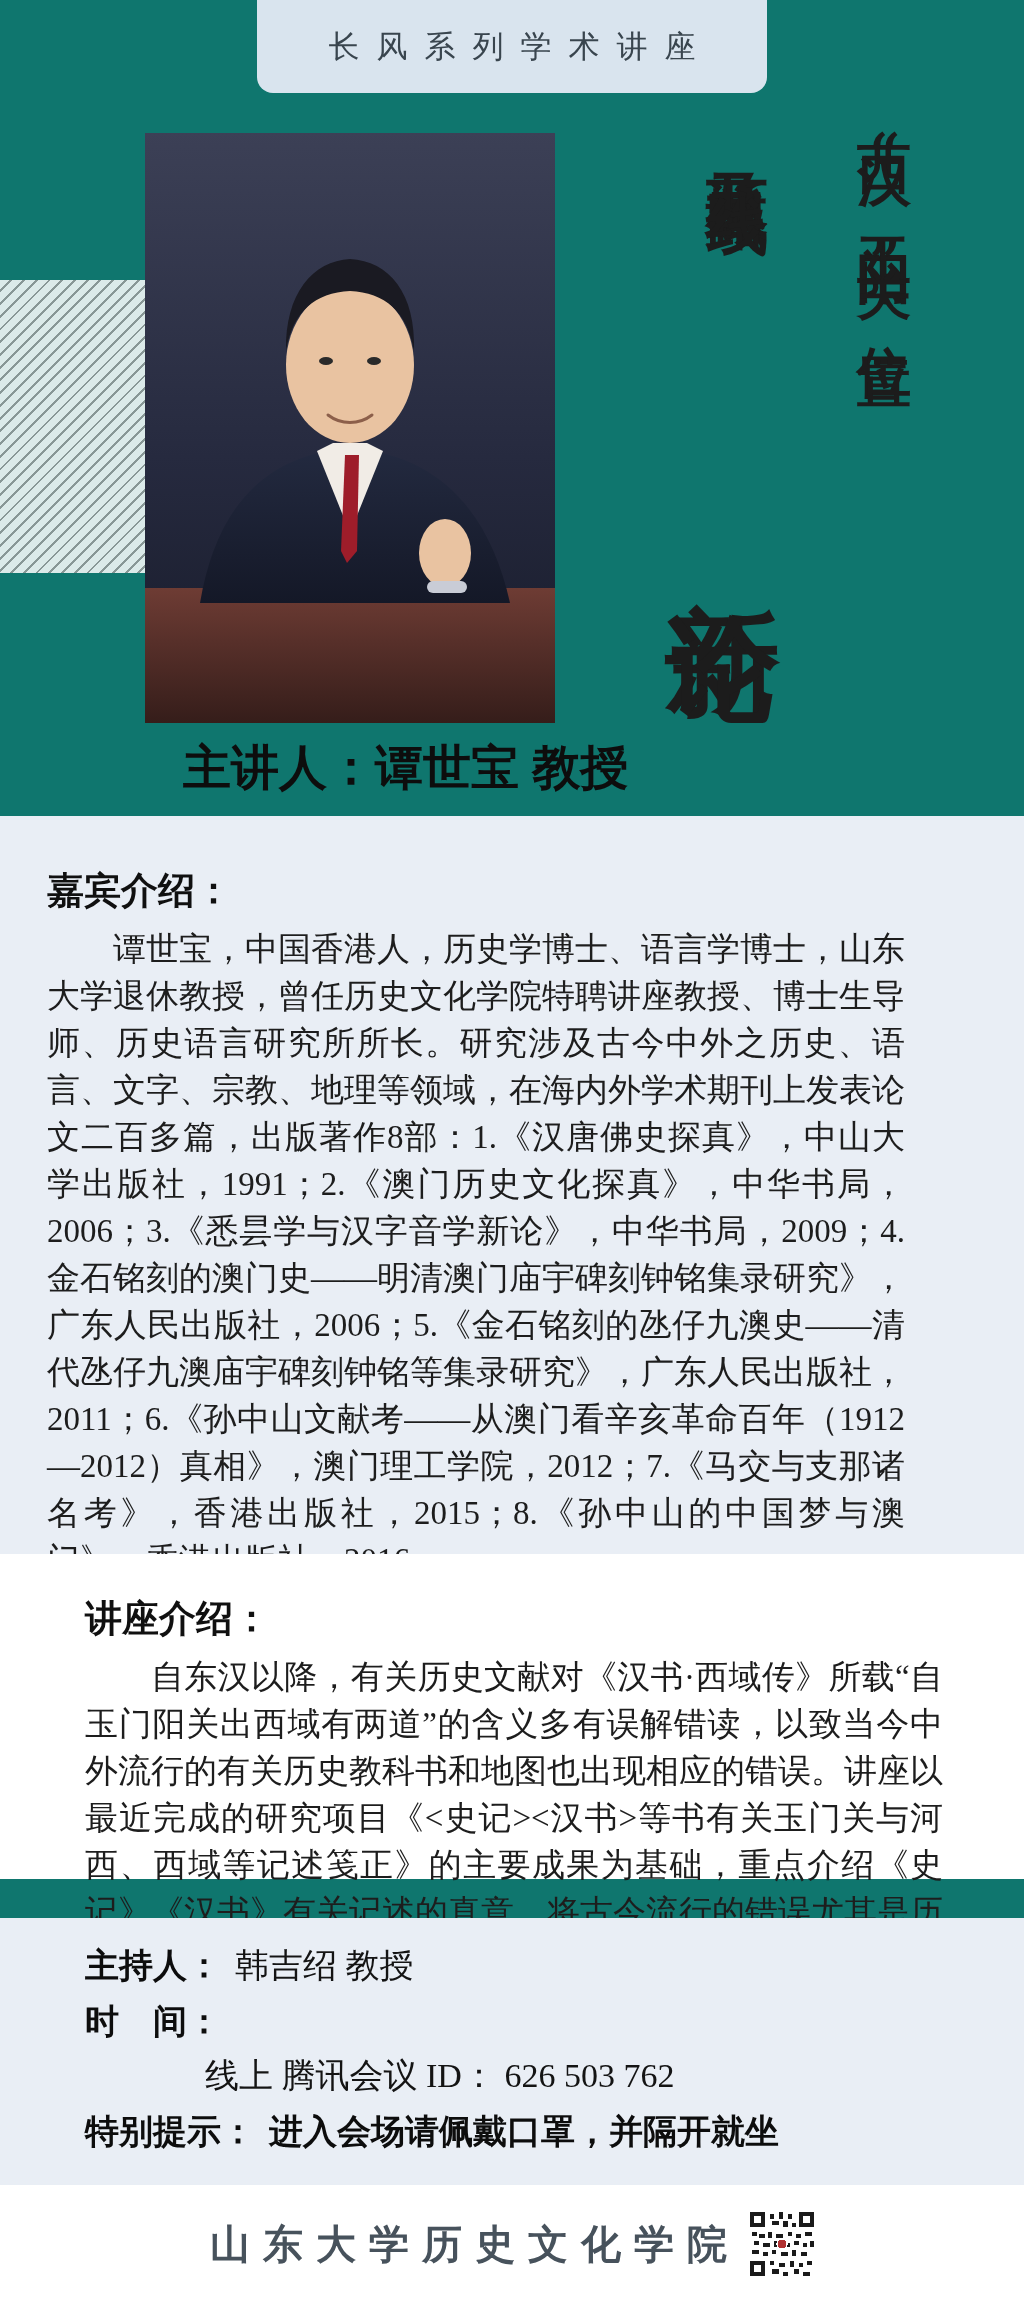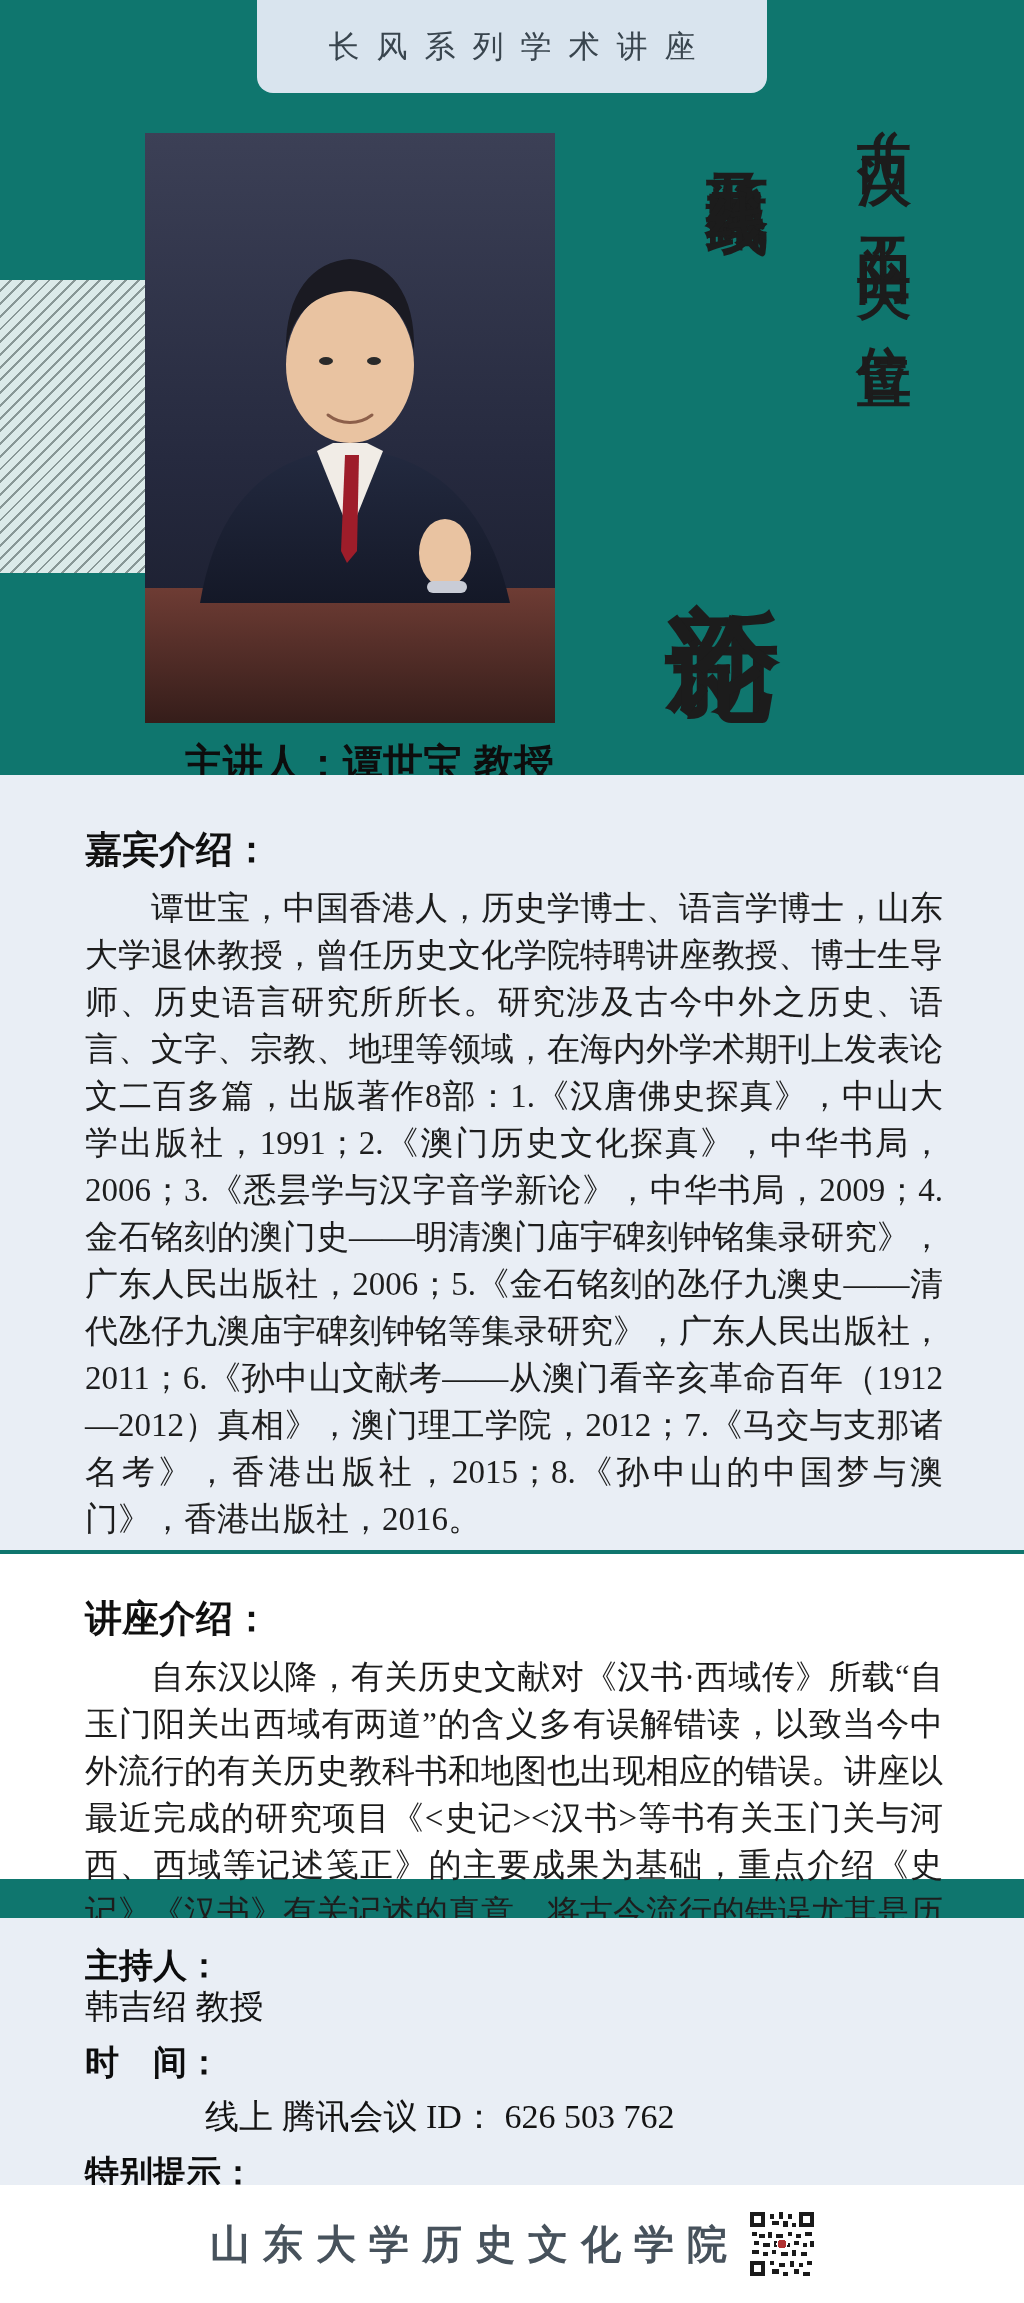--- a/index.html
+++ b/index.html
@@ -32,49 +32,49 @@
   
   .photo{
     position:absolute;left:145px;top:133px;width:410px;height:590px;
     background:#20243a;
   }
   .photo svg{display:block;width:100%;height:100%;}
   
   .caption{
     position:absolute;left:183px;top:736px;width:560px;
     font-family:"Liberation Sans","DejaVu Sans",sans-serif;
-    font-weight:bold;font-size:40px;color:#0d0d0d;white-space:nowrap;
+    font-weight:bold;font-size:48px;color:#0d0d0d;white-space:nowrap;
   }
   
   .cal{
     position:absolute;
     writing-mode:vertical-rl;text-orientation:upright;
     font-family:"DejaVu Serif","Liberation Serif",serif;
     color:#1c1c1c;font-weight:bold;white-space:nowrap;
   }
   .cal-right{left:848px;top:103px;height:660px;font-size:54px;letter-spacing:9px;}
   .cal-left{left:695px;top:124px;height:420px;font-size:62px;letter-spacing:4px;}
   .cal-big{left:648px;top:508px;height:280px;font-size:114px;letter-spacing:14px;font-weight:bold;}
   
   .section{position:absolute;left:0;width:1024px;box-sizing:border-box;}
   .sec-blue{background:#e9eef5;}
-  .sec-guest{top:775px;height:775px;padding:50px 82px 0 85px;}
+  .sec-guest{top:816px;height:775px;padding:50px 82px 0 47px;}
   .sec-lecture{top:1554px;height:325px;padding:40px 82px 0 85px;background:#ffffff;}
   .sec-details{top:1918px;height:270px;padding:26px 60px 0 85px;}
   .sec-heading{
     font-family:"Liberation Sans","DejaVu Sans",sans-serif;
     font-weight:bold;font-size:37px;color:#101010;margin:0 0 10px 0;
   }
   .sec-body{
     margin:0;font-size:33px;line-height:47px;text-align:justify;
     text-indent:2em;color:#1d1d1d;width:858px;
     font-family:"Liberation Serif","DejaVu Serif",serif;
   }
   
-  .detail-row{display:flex;align-items:baseline;margin-bottom:13px;font-size:34px;line-height:42px;flex-direction:column;}
+  .detail-row{display:flex;align-items:baseline;margin-bottom:13px;font-size:34px;line-height:42px;}
   .detail-label{
     font-family:"Liberation Sans","DejaVu Sans",sans-serif;
     font-weight:bold;color:#0d0d0d;white-space:nowrap;margin-right:14px;
   }
   .detail-value{font-family:"Liberation Serif","DejaVu Serif",serif;color:#141414;white-space:nowrap;}
   .detail-value-bold{font-family:"Liberation Sans","DejaVu Sans",sans-serif;font-weight:bold;color:#0d0d0d;white-space:nowrap;}
   .detail-indent{margin-left:120px;}
   
   .footer{
     position:absolute;left:0;top:2185px;width:1024px;height:118px;

